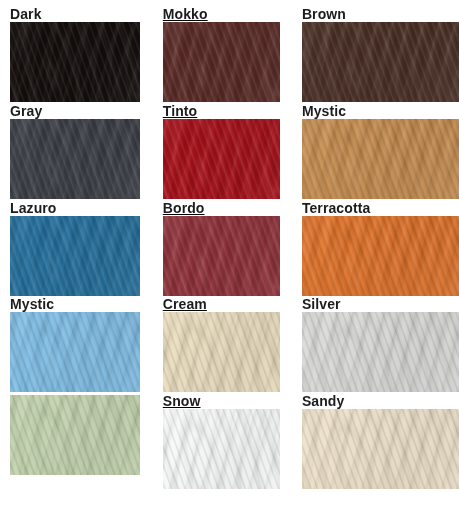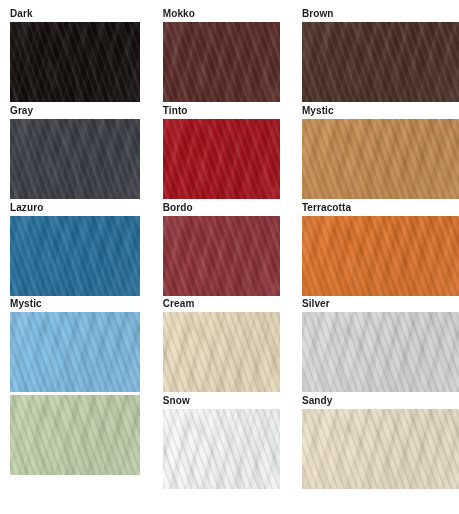--- a/index.html
+++ b/index.html
@@ -34,25 +34,25 @@
 
   .swatch-cell {
     position: relative;
     width: 133px;
     margin-right: 23px;
     height: 96.8px;
     display: flex;
     flex-direction: column;
   }
   .swatch-cell:first-child { margin-left: 10px; }
-  .swatch-cell:nth-child(2) { margin-left: 0px; width: 120px; margin-right: 22px; }
+  .swatch-cell:nth-child(2) { margin-left: 0px; width: 120px; margin-right: 22px; text-decoration: underline; }
   .swatch-cell:nth-child(3) { width: 161px; margin-right: 0; }
 
   .swatch-label {
-    font-size: 10px;
+    font-size: 14px;
     line-height: 12px;
     font-weight: 700;
     color: #1c1c1c;
     letter-spacing: 0.1px;
     height: 14px;
     white-space: nowrap;
     user-select: none;
   }
 
   .swatch-chip {

